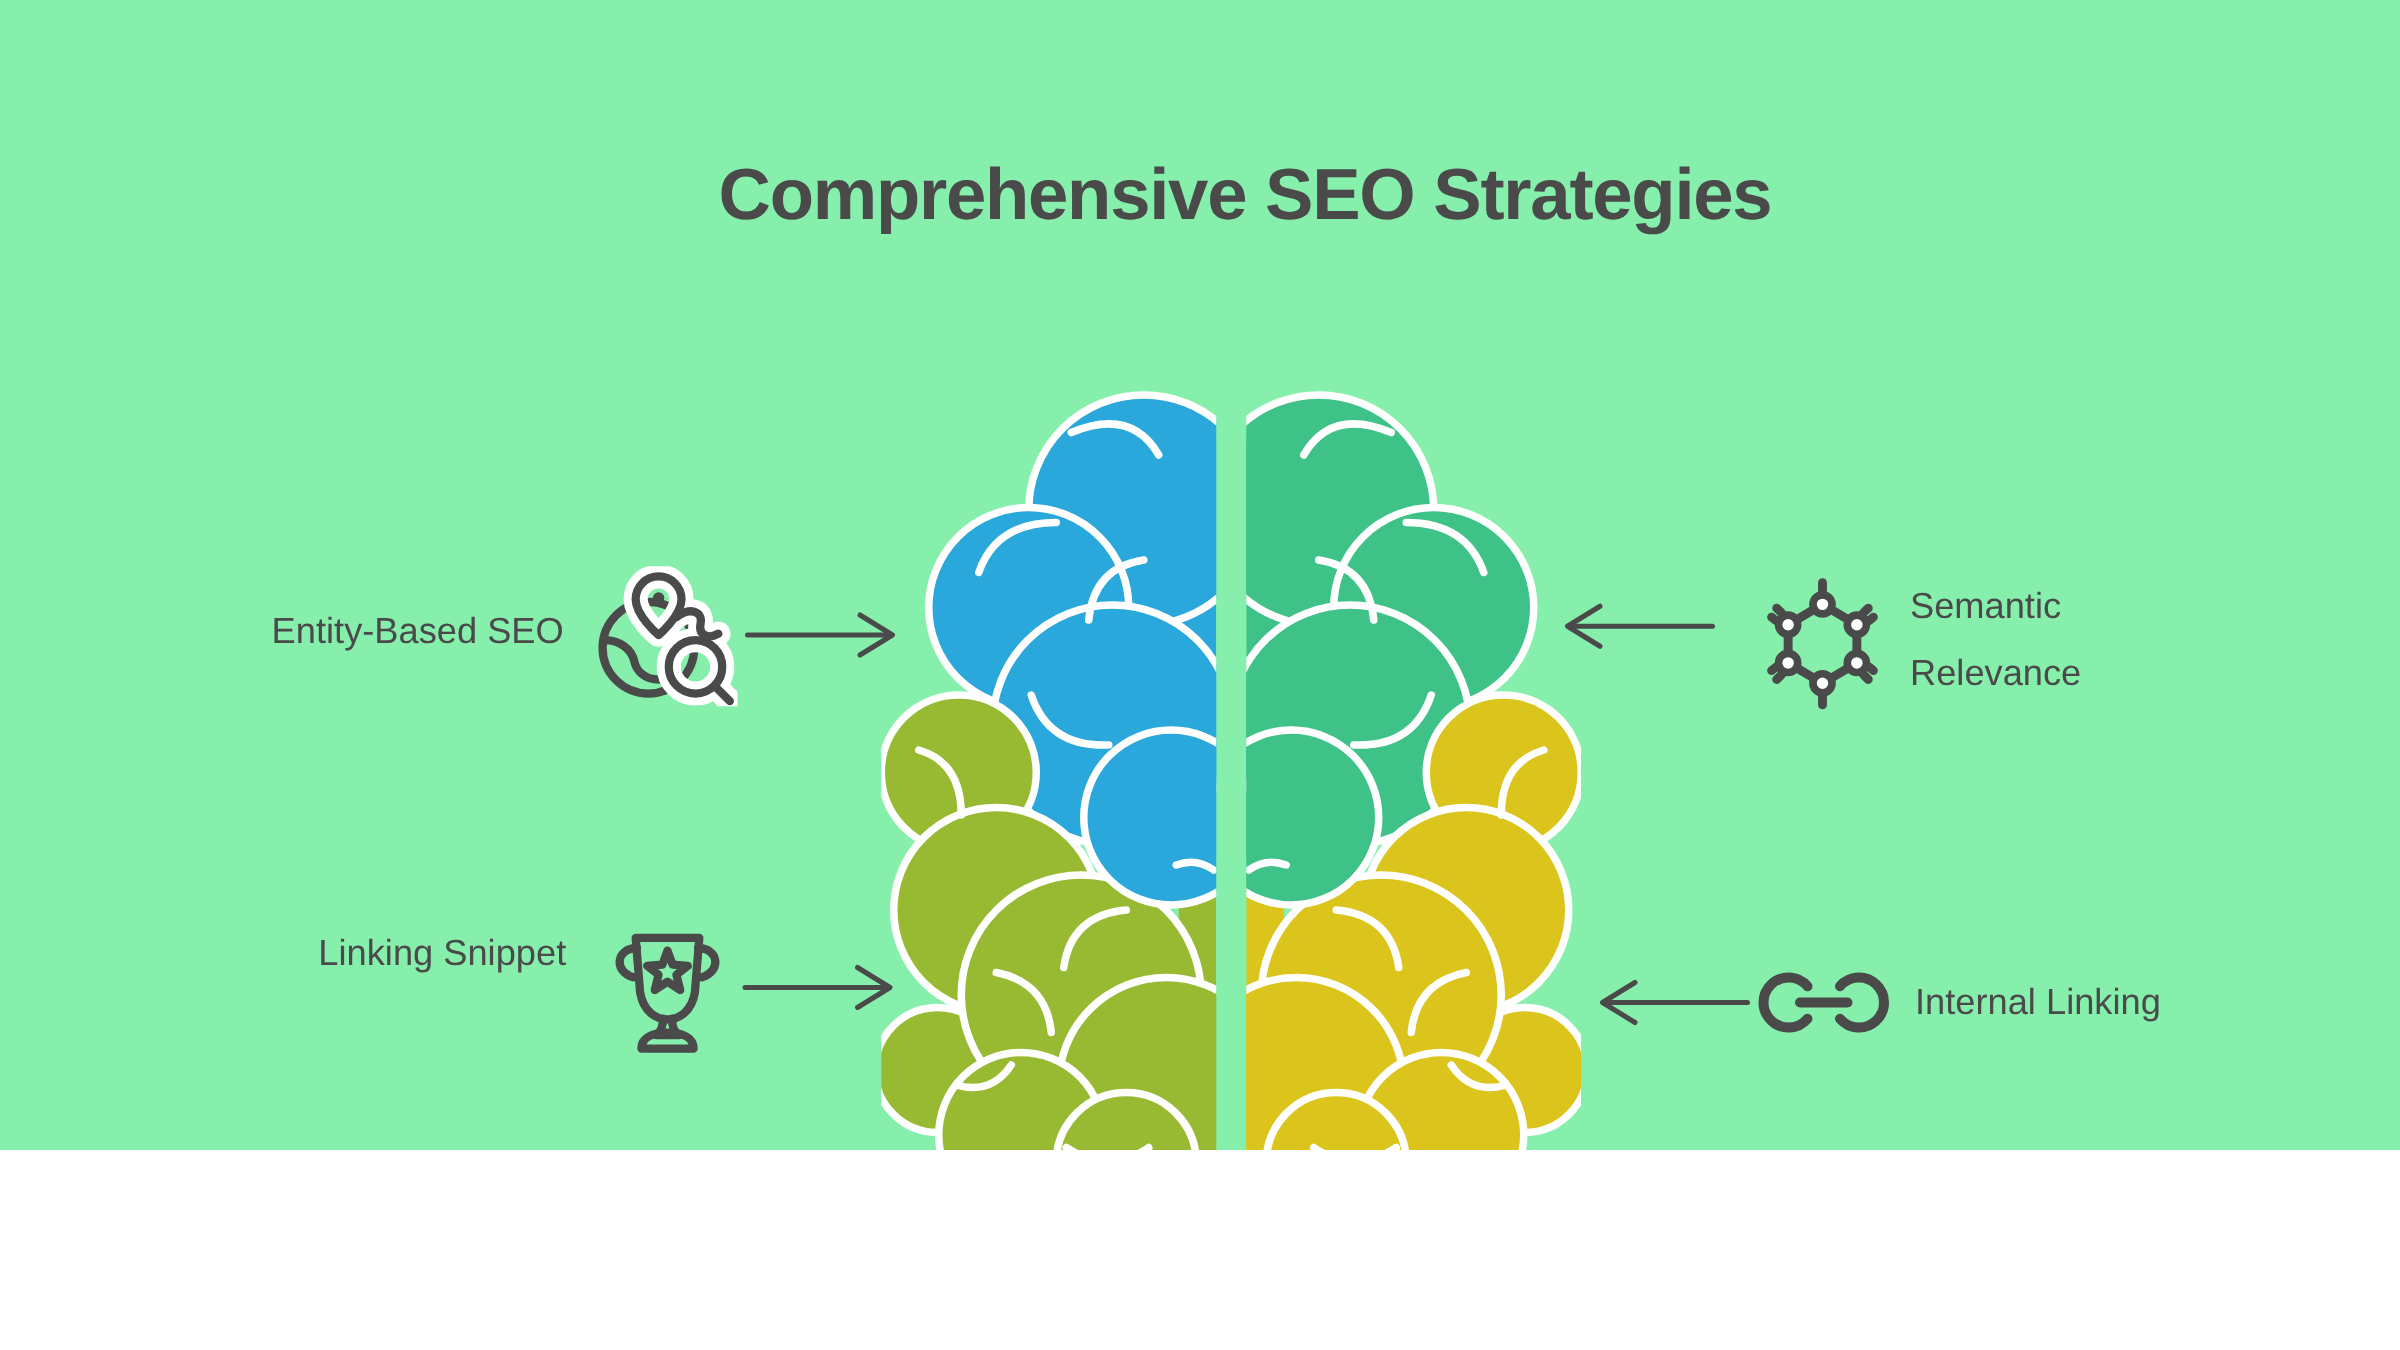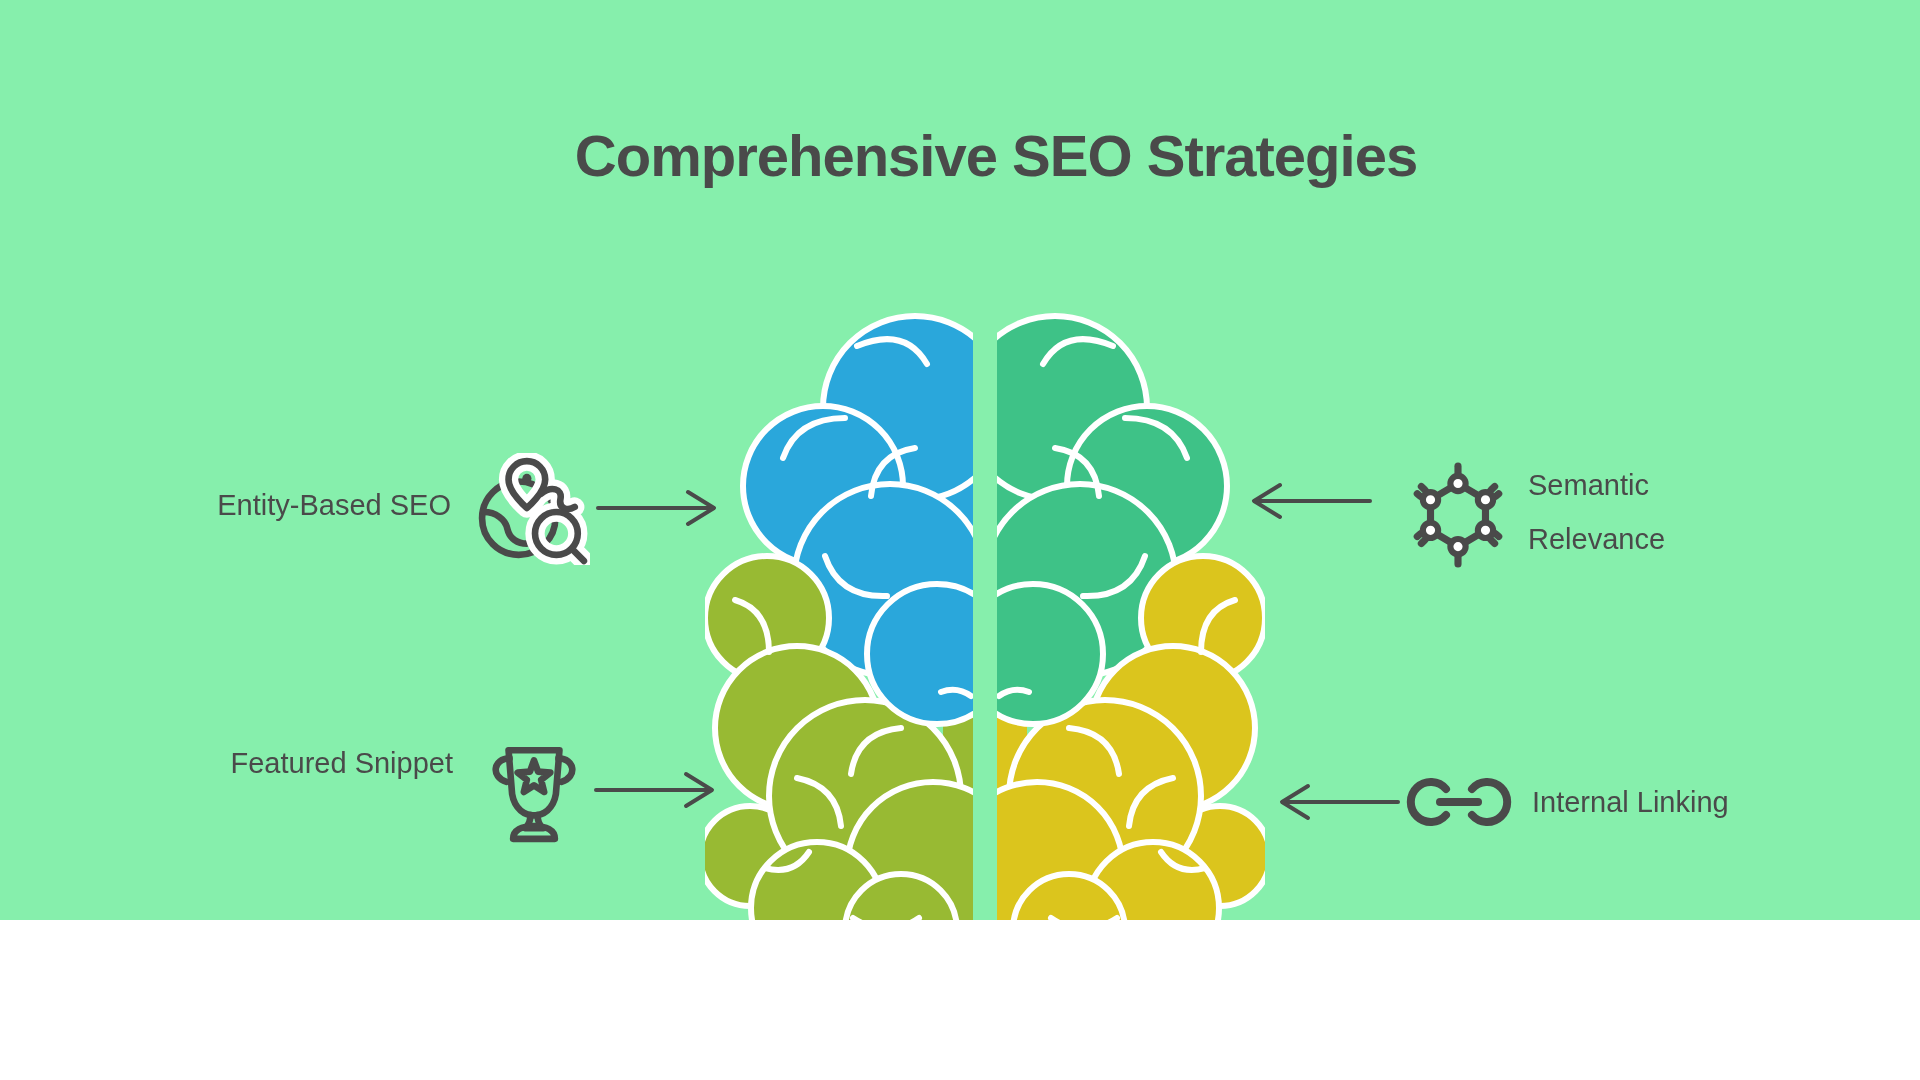--- a/index.html
+++ b/index.html
@@ -120,21 +120,21 @@
     <circle class="ink-fill" cx="48" cy="25" r="4.5"></circle>
   </svg>
   <svg class="abs" style="left:594px;top:486px;" width="130" height="44" viewBox="0 0 130 44">
     <g class="ink" stroke-width="4">
       <path d="M4 22 H116"></path>
       <path d="M94 6 L120 22 L94 38"></path>
     </g>
   </svg>
 
   <div class="label right-align lbl-featured">
-    <div>Featured Snippet</div>
+    <div>Linking Snippet</div>
   </div>
   <svg class="abs" style="left:478px;top:736px;" width="112" height="112" viewBox="0 0 110 110">
     <g class="ink" stroke-width="6.5">
       <path d="M30 14 H80 L76.5 57 C74 72 64 78 55 78 C46 78 36 72 33.5 57 Z"></path>
       <path d="M55 24 L59 35 L71 36 L62 43 L65 55 L55 48.5 L45 55 L48 43 L39 36 L51 35 Z"></path>
       <path d="M31 22 C15 22 12 40 28 45"></path>
       <path d="M79 22 C95 22 98 40 82 45"></path>
       <path d="M51.5 77.5 C51.5 84 49.5 88 46 90.5 L64 90.5 C60.5 88 58.5 84 58.5 77.5"></path>
       <path d="M34.5 101 C34.5 92.5 43 88.5 55 88.5 C67 88.5 75.5 92.5 75.5 101 Z"></path>
     </g>

